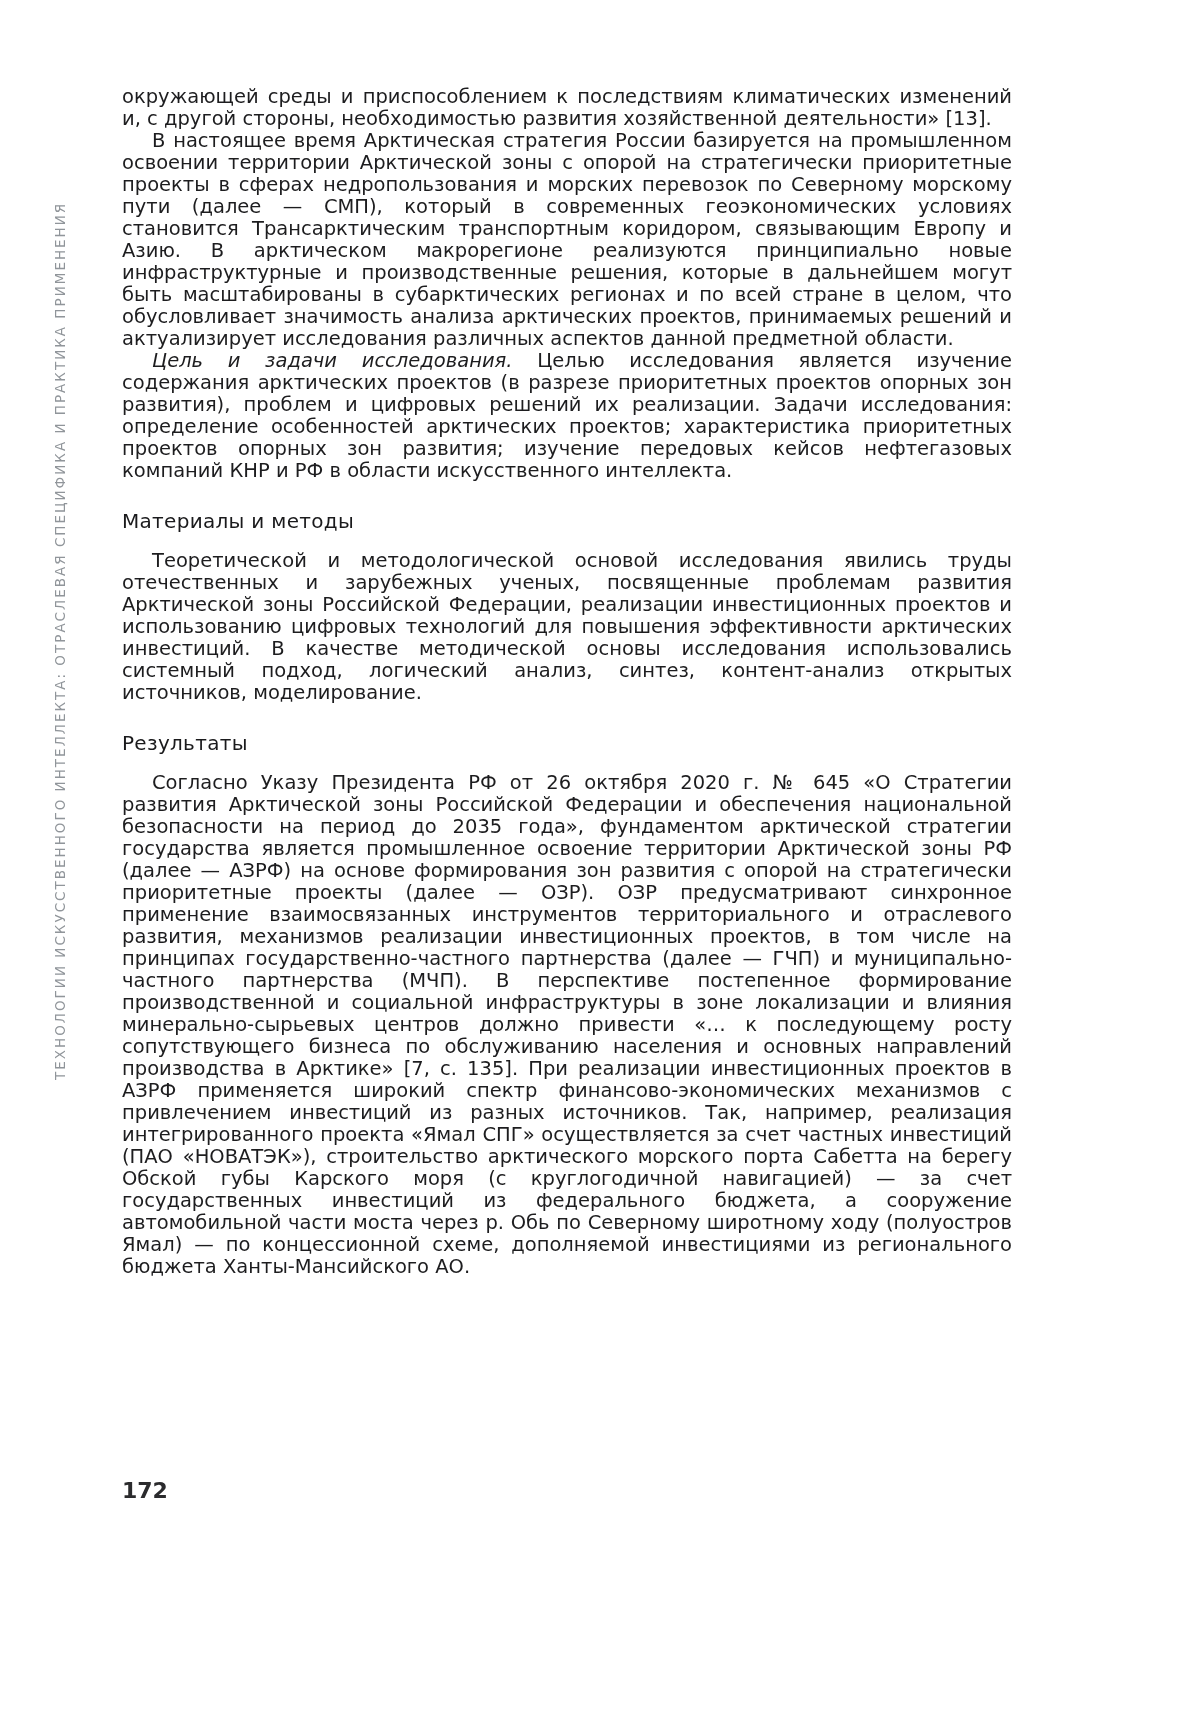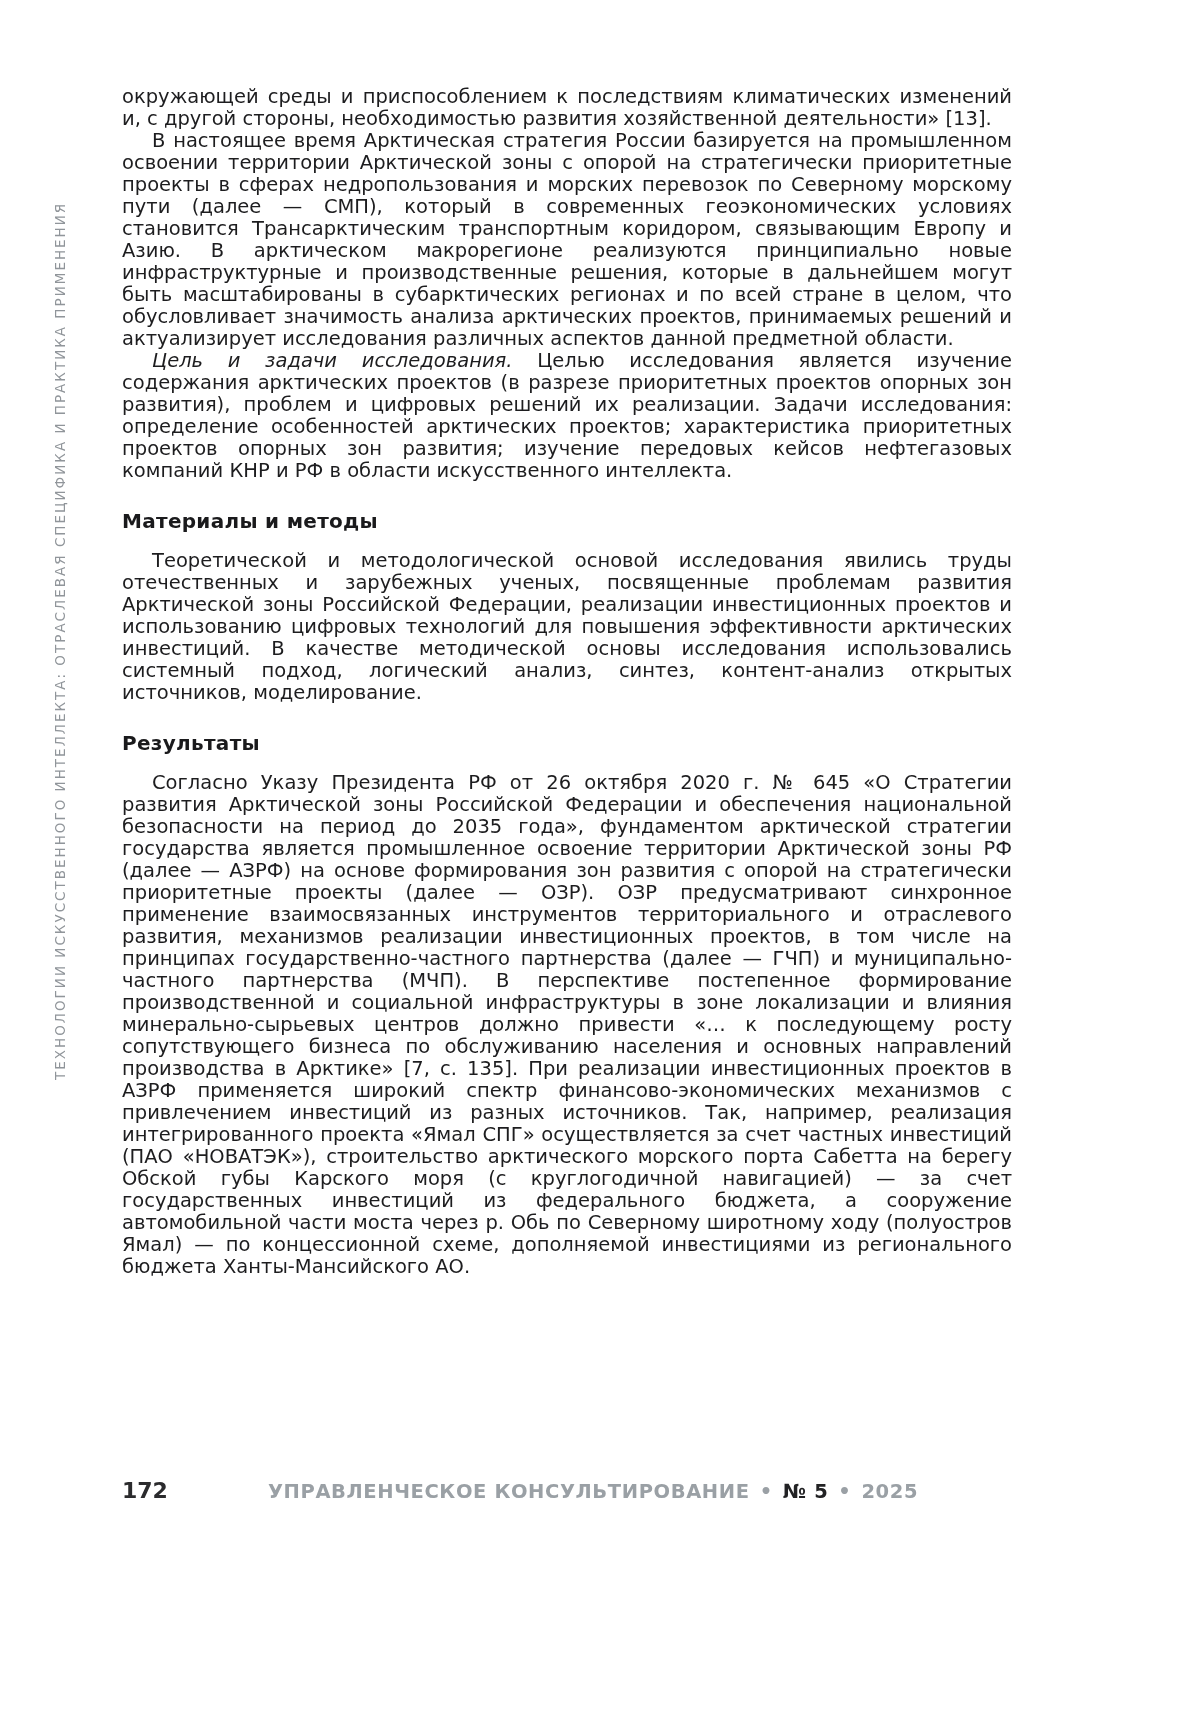--- a/index.html
+++ b/index.html
@@ -39,21 +39,21 @@
     font-size: 19.5px;
     line-height: 22px;
     text-align: justify;
     hyphens: auto;
   }
   .para { text-indent: 30px; }
   .para.no-indent { text-indent: 0; }
   .lead-italic { font-style: italic; margin-top: 11px; }
   .section-heading {
     font-size: 20px;
-    font-weight: 700;
+    font-weight: 400;
     color: #1a1a1c;
     margin: 28px 0 18px 0;
     text-align: left;
     letter-spacing: 0.3px;
   }
   .footer {
     position: absolute;
     left: 122px;
     top: 1478px;
     width: 890px;
@@ -98,18 +98,15 @@
 
     <h2 class="section-heading">Результаты</h2>
 
     <p class="para">Согласно Указу Президента РФ от 26 октября 2020 г. № 645 «О Стратегии развития Арктической зоны Российской Федерации и обеспечения национальной безопасности на период до 2035 года», фундаментом арктической стратегии государства является промышленное освоение территории Арктической зоны РФ (далее — АЗРФ) на основе формирования зон развития с опорой на стратегически приоритетные проекты (далее — ОЗР). ОЗР предусматривают синхронное применение взаимосвязанных инструментов территориального и отраслевого развития, механизмов реализации инвестиционных проектов, в том числе на принципах государственно-частного партнерства (далее — ГЧП) и муниципально-частного партнерства (МЧП). В перспективе постепенное формирование производственной и социальной инфраструктуры в зоне локализации и влияния минерально-сырьевых центров должно привести «… к последующему росту сопутствующего бизнеса по обслуживанию населения и основных направлений производства в Арктике» [7, с. 135]. При реализации инвестиционных проектов в АЗРФ применяется широкий спектр финансово-экономических механизмов с привлечением инвестиций из разных источников. Так, например, реализация интегрированного проекта «Ямал СПГ» осуществляется за счет частных инвестиций (ПАО «НОВАТЭК»), строительство арктического морского порта Сабетта на берегу Обской губы Карского моря (с круглогодичной навигацией) — за счет государственных инвестиций из федерального бюджета, а сооружение автомобильной части моста через р. Обь по Северному широтному ходу (полуостров Ямал) — по концессионной схеме, дополняемой инвестициями из регионального бюджета Ханты-Мансийского АО.</p>
 
 
   </main>
 
   <footer class="footer">
     <span class="page-number">172</span>
-    <span class="journal-line">
-      <span class="journal-name">УПРАВЛЕНЧЕСКОЕ КОНСУЛЬТИРОВАНИЕ</span><span class="dot">•</span><span class="issue">№ 5</span><span class="dot">•</span><span class="year">2025</span>
-    </span>
   </footer>
 
 </div>
 
 </body></html>

